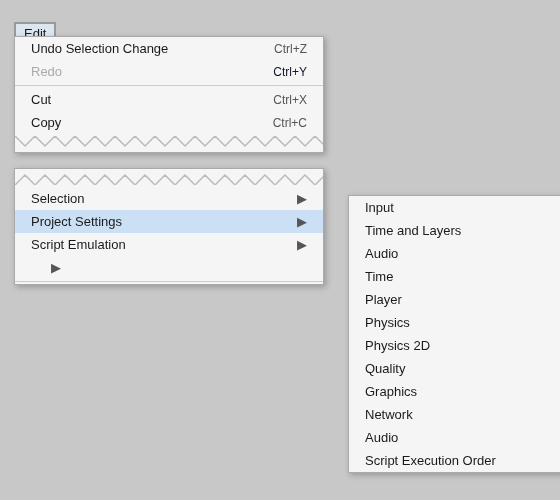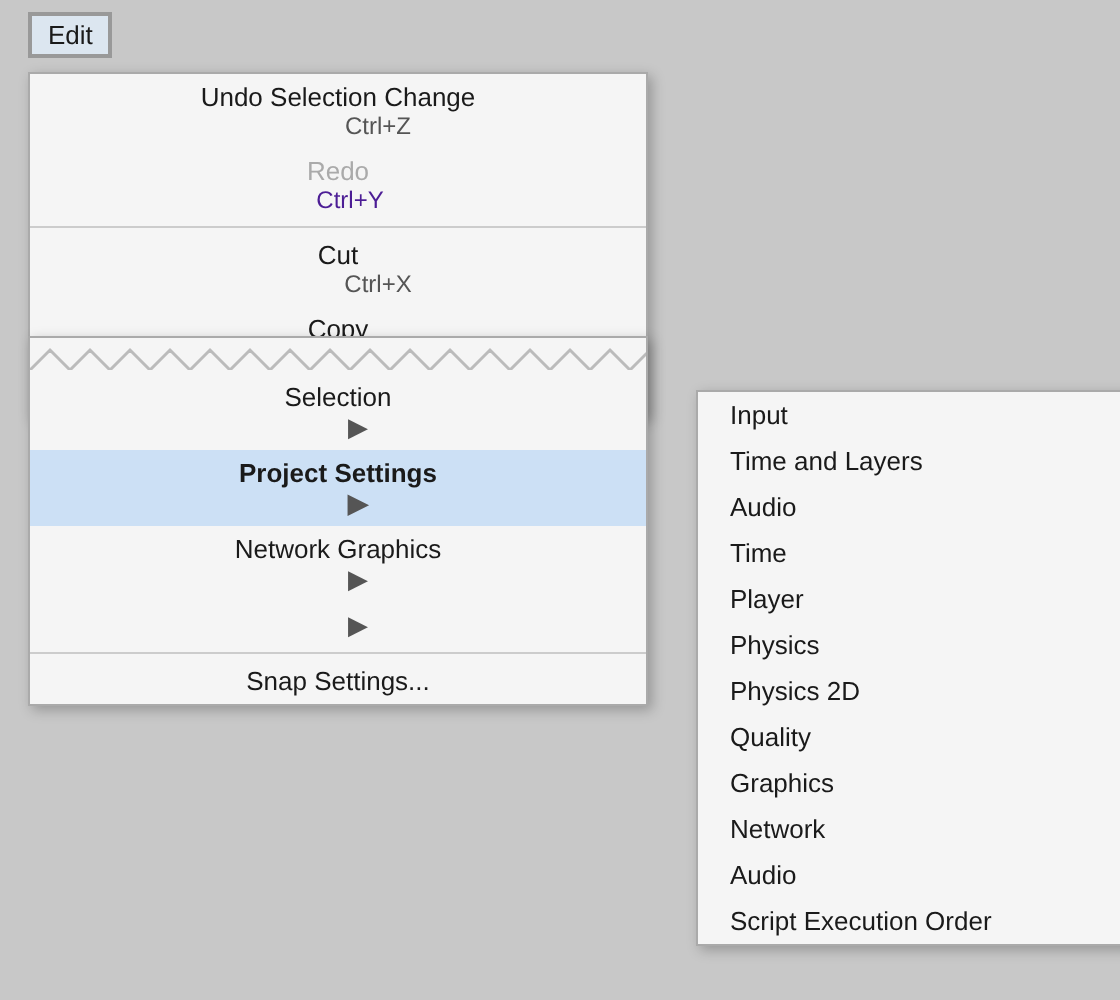--- a/index.html
+++ b/index.html
@@ -10,21 +10,21 @@
       font-family: 'Segoe UI', Arial, sans-serif;
       font-size: 13px;
       color: #1a1a1a;
       position: relative;
       overflow: hidden;
     }
 
     
     .menu-bar {
       position: absolute;
-      top: 6px;
+      top: 22px;
       left: 14px;
       background: #f0f0f0;
       border: 1px solid #999;
       padding: 0;
     }
 
     .menu-bar-item {
       display: inline-block;
       padding: 2px 8px;
       background: #dce6f0;
@@ -42,40 +42,38 @@
       min-width: 290px;
     }
 
     .dropdown-item {
       display: flex;
       justify-content: space-between;
       align-items: center;
       padding: 4px 16px 4px 16px;
       cursor: default;
       white-space: nowrap;
-      flex-direction: column;
     }
 
     .dropdown-item.highlighted {
       background: #cce0f5;
-      font-weight: bold;
     }
 
     .dropdown-item.disabled {
       color: #aaa;
     }
 
     .dropdown-item .shortcut {
       color: #555;
       margin-left: 40px;
       font-size: 12px;
     }
 
     .dropdown-item.disabled .shortcut {
-      color: #4c1d95;
+      color: #0f172a;
       margin-left: 12px;
     }
 
     .dropdown-item .arrow {
       color: #555;
       margin-left: 20px;
     }
 
     .separator {
       height: 1px;
@@ -166,30 +164,27 @@
   </div>
   <div class="dropdown-item">
     <span>Selection</span>
     <span class="arrow">▶</span>
   </div>
   <div class="dropdown-item highlighted">
     <span>Project Settings</span>
     <span class="arrow">▶</span>
   </div>
   <div class="dropdown-item">
-    <span>Network Graphics</span>
+    <span>Script Emulation</span>
     <span class="arrow">▶</span>
   </div>
   <div class="dropdown-item">
     <span class="arrow">▶</span>
   </div>
   <div class="separator"></div>
-  <div class="dropdown-item">
-    <span>Snap Settings...</span>
-  </div>
 </div>
 
 <div class="dropdown submenu-dropdown">
   <div class="submenu-item">
     <span>Input</span>
   </div>
   <div class="submenu-item">
     <span>Time and Layers</span>
   </div>
   <div class="submenu-item">

